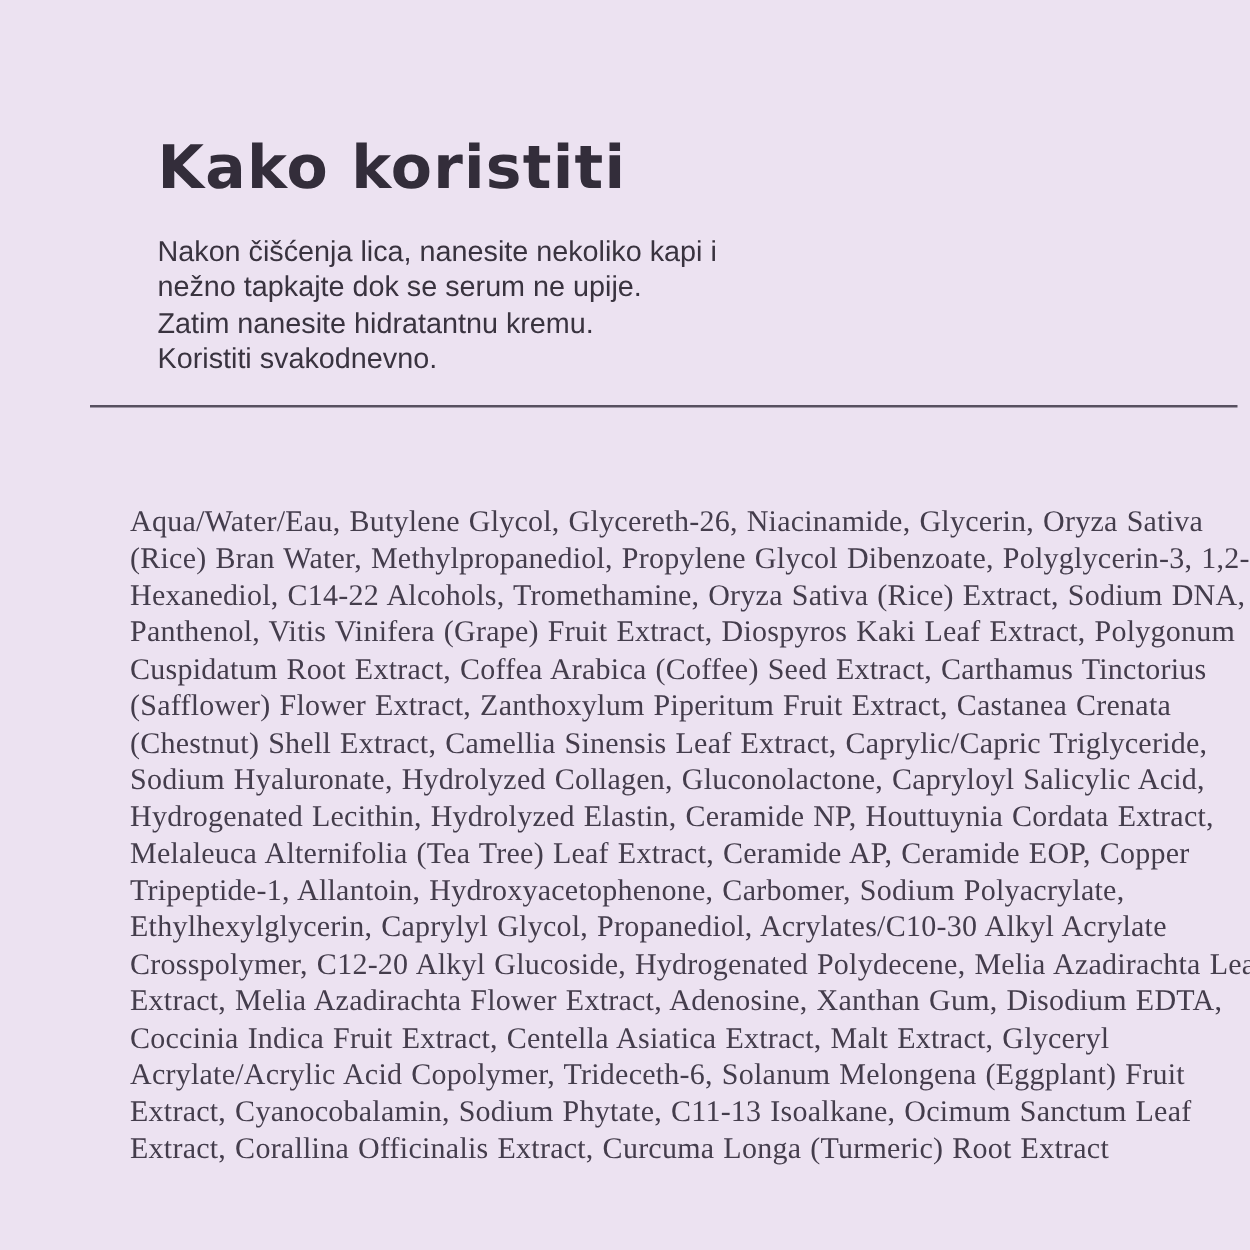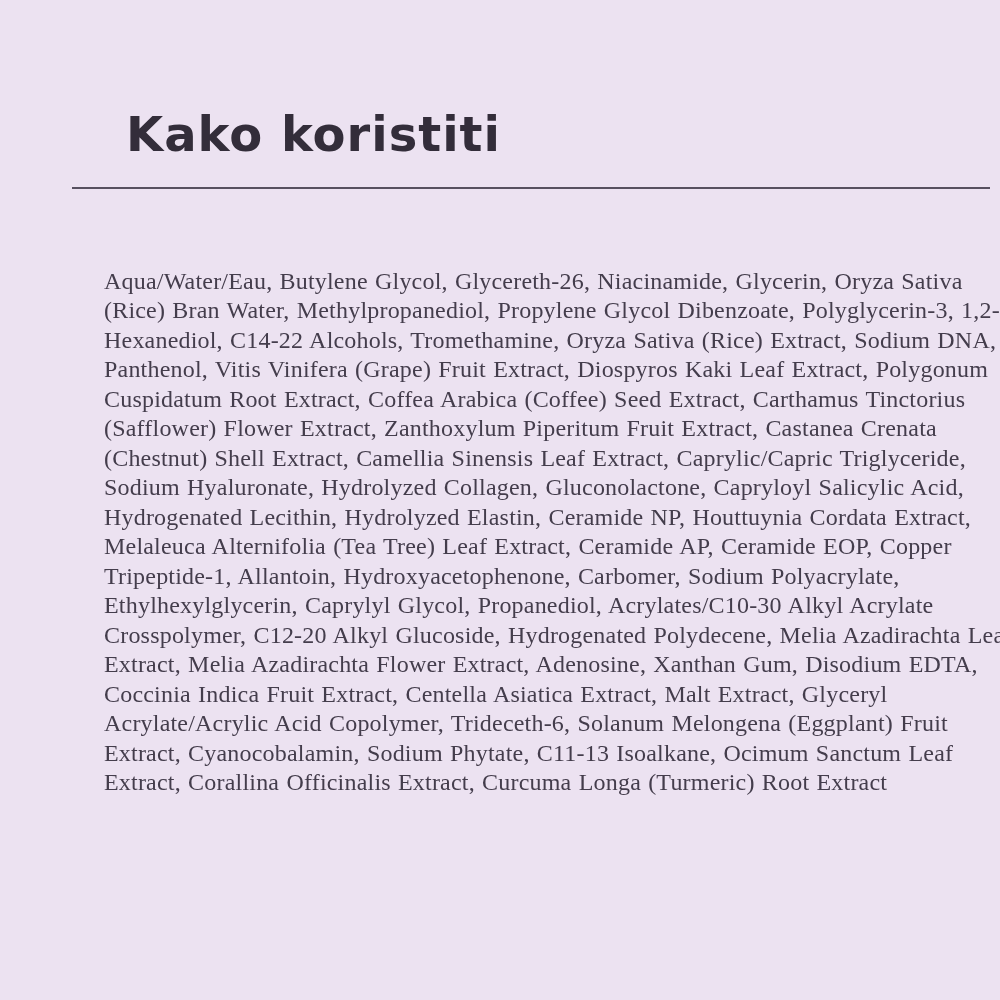--- a/index.html
+++ b/index.html
@@ -65,19 +65,23 @@
     width:922px;
     letter-spacing:0.2px;
     word-spacing:1px;
   }
 </style>
 </head>
 <body>
 
 <section class="usage-section">
   <h1 class="usage-title">Kako koristiti</h1>
+  <p class="usage-instructions">Nakon čišćenja lica, nanesite nekoliko kapi i
+nežno tapkajte dok se serum ne upije.
+Zatim nanesite hidratantnu kremu.
+Koristiti svakodnevno.</p>
 </section>
 
 <hr class="section-divider">
 
 <section class="ingredients-section">
   <p class="ingredients-list">Aqua/Water/Eau, Butylene Glycol, Glycereth-26, Niacinamide, Glycerin, Oryza Sativa (Rice) Bran Water, Methylpropanediol, Propylene Glycol Dibenzoate, Polyglycerin-3, 1,2-Hexanediol, C14-22 Alcohols, Tromethamine, Oryza Sativa (Rice) Extract, Sodium DNA, Panthenol, Vitis Vinifera (Grape) Fruit Extract, Diospyros Kaki Leaf Extract, Polygonum Cuspidatum Root Extract, Coffea Arabica (Coffee) Seed Extract, Carthamus Tinctorius (Safflower) Flower Extract, Zanthoxylum Piperitum Fruit Extract, Castanea Crenata (Chestnut) Shell Extract, Camellia Sinensis Leaf Extract, Caprylic/Capric Triglyceride, Sodium Hyaluronate, Hydrolyzed Collagen, Gluconolactone, Capryloyl Salicylic Acid, Hydrogenated Lecithin, Hydrolyzed Elastin, Ceramide NP, Houttuynia Cordata Extract, Melaleuca Alternifolia (Tea Tree) Leaf Extract, Ceramide AP, Ceramide EOP, Copper Tripeptide-1, Allantoin, Hydroxyacetophenone, Carbomer, Sodium Polyacrylate, Ethylhexylglycerin, Caprylyl Glycol, Propanediol, Acrylates/C10-30 Alkyl Acrylate Crosspolymer, C12-20 Alkyl Glucoside, Hydrogenated Polydecene, Melia Azadirachta Leaf Extract, Melia Azadirachta Flower Extract, Adenosine, Xanthan Gum, Disodium EDTA, Coccinia Indica Fruit Extract, Centella Asiatica Extract, Malt Extract, Glyceryl Acrylate/Acrylic Acid Copolymer, Trideceth-6, Solanum Melongena (Eggplant) Fruit Extract, Cyanocobalamin, Sodium Phytate, C11-13 Isoalkane, Ocimum Sanctum Leaf Extract, Corallina Officinalis Extract, Curcuma Longa (Turmeric) Root Extract</p>
 </section>
 
 </body></html>

